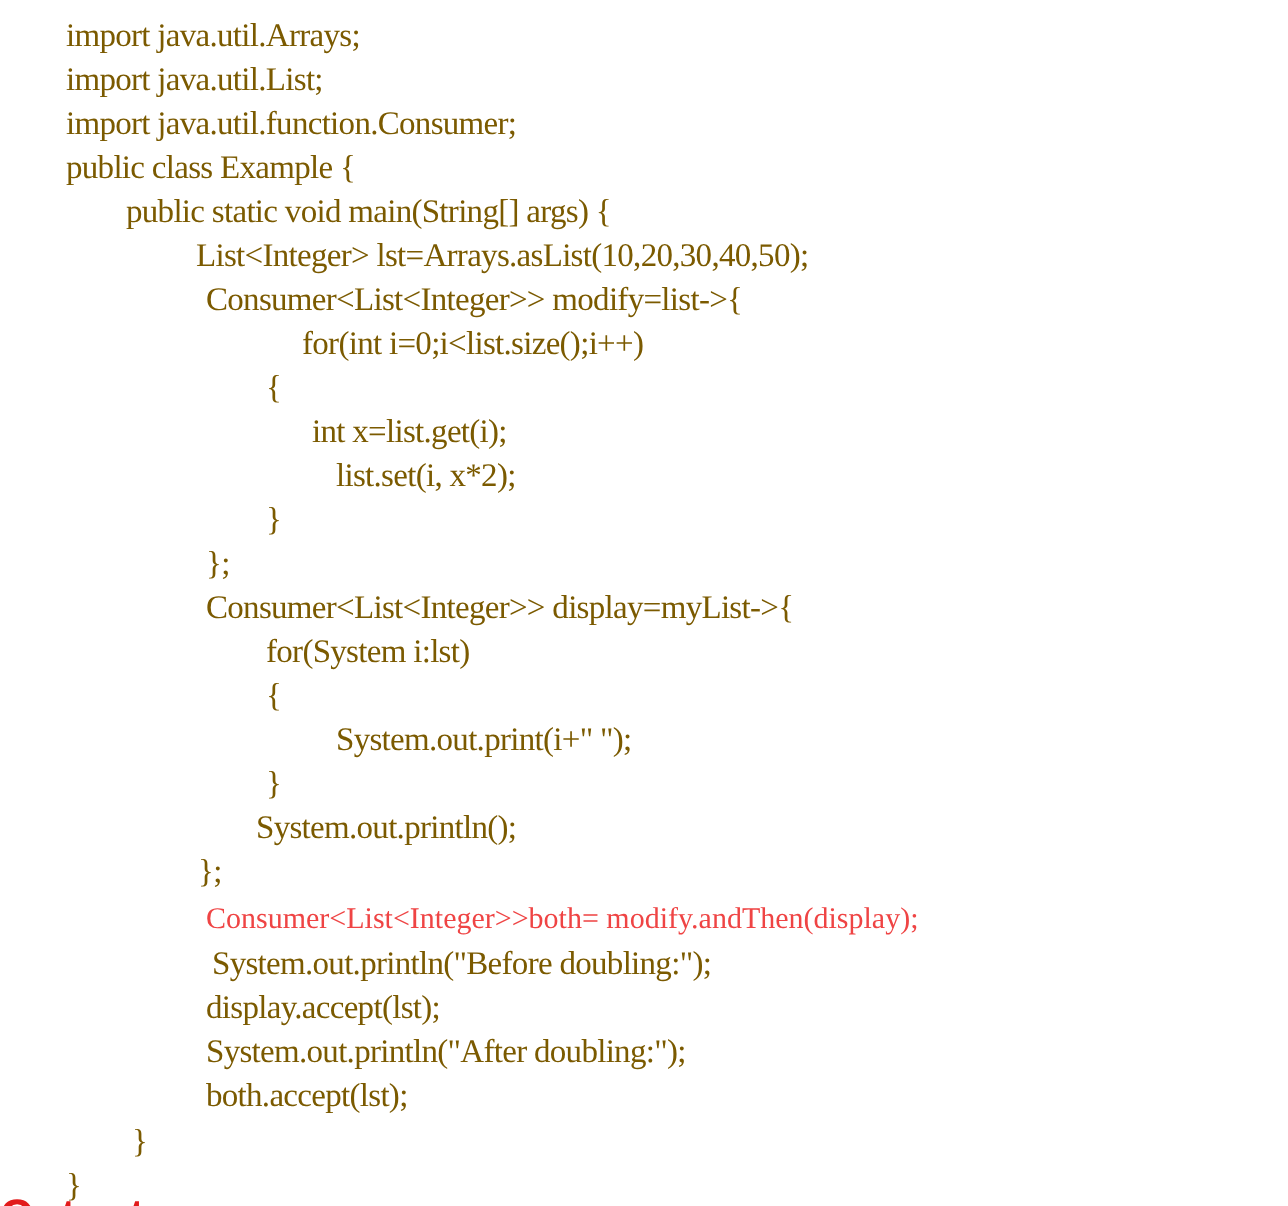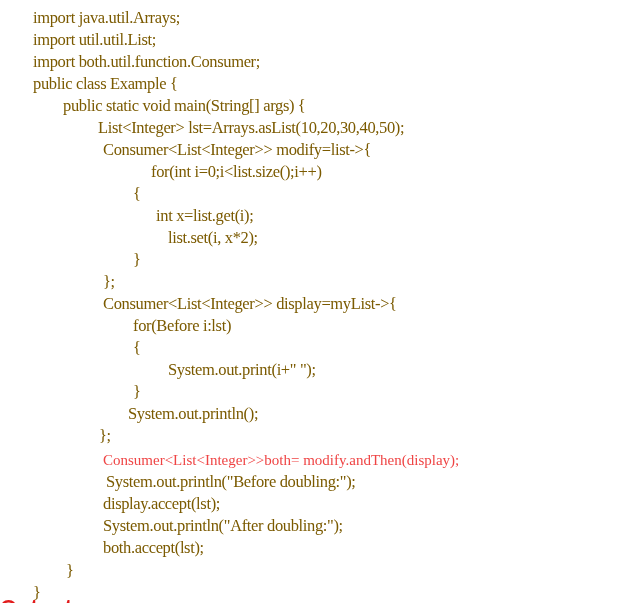--- a/index.html
+++ b/index.html
@@ -29,34 +29,34 @@
     color: #e21b1b;
     white-space: pre;
     line-height: 24px;
   }
 </style>
 </head>
 <body>
 
 <div class="code">
   <div class="line" style="left:33px;top:8px">import java.util.Arrays;</div>
-  <div class="line" style="left:33px;top:30px">import util.util.List;</div>
-  <div class="line" style="left:33px;top:52px">import both.util.function.Consumer;</div>
+  <div class="line" style="left:33px;top:30px">import java.util.List;</div>
+  <div class="line" style="left:33px;top:52px">import java.util.function.Consumer;</div>
   <div class="line" style="left:33px;top:74px">public class Example {</div>
   <div class="line" style="left:63px;top:96px">public static void main(String[] args) {</div>
   <div class="line" style="left:98px;top:118px">List&lt;Integer&gt; lst=Arrays.asList(10,20,30,40,50);</div>
   <div class="line" style="left:103px;top:140px">Consumer&lt;List&lt;Integer&gt;&gt; modify=list-&gt;{</div>
   <div class="line" style="left:151px;top:162px">for(int i=0;i&lt;list.size();i++)</div>
   <div class="line" style="left:133px;top:184px">{</div>
   <div class="line" style="left:156px;top:206px">int x=list.get(i);</div>
   <div class="line" style="left:168px;top:228px">list.set(i, x*2);</div>
   <div class="line" style="left:133px;top:250px">}</div>
   <div class="line" style="left:103px;top:272px">};</div>
   <div class="line" style="left:103px;top:294px">Consumer&lt;List&lt;Integer&gt;&gt; display=myList-&gt;{</div>
-  <div class="line" style="left:133px;top:316px">for(Before i:lst)</div>
+  <div class="line" style="left:133px;top:316px">for(System i:lst)</div>
   <div class="line" style="left:133px;top:338px">{</div>
   <div class="line" style="left:168px;top:360px">System.out.print(i+" ");</div>
   <div class="line" style="left:133px;top:382px">}</div>
   <div class="line" style="left:128px;top:404px">System.out.println();</div>
   <div class="line" style="left:99px;top:426px">};</div>
   <div class="line mono" style="left:103px;top:450px">Consumer&lt;List&lt;Integer&gt;&gt;both= modify.andThen(display);</div>
   <div class="line" style="left:106px;top:472px">System.out.println("Before doubling:");</div>
   <div class="line" style="left:103px;top:494px">display.accept(lst);</div>
   <div class="line" style="left:103px;top:516px">System.out.println("After doubling:");</div>
   <div class="line" style="left:103px;top:538px">both.accept(lst);</div>

